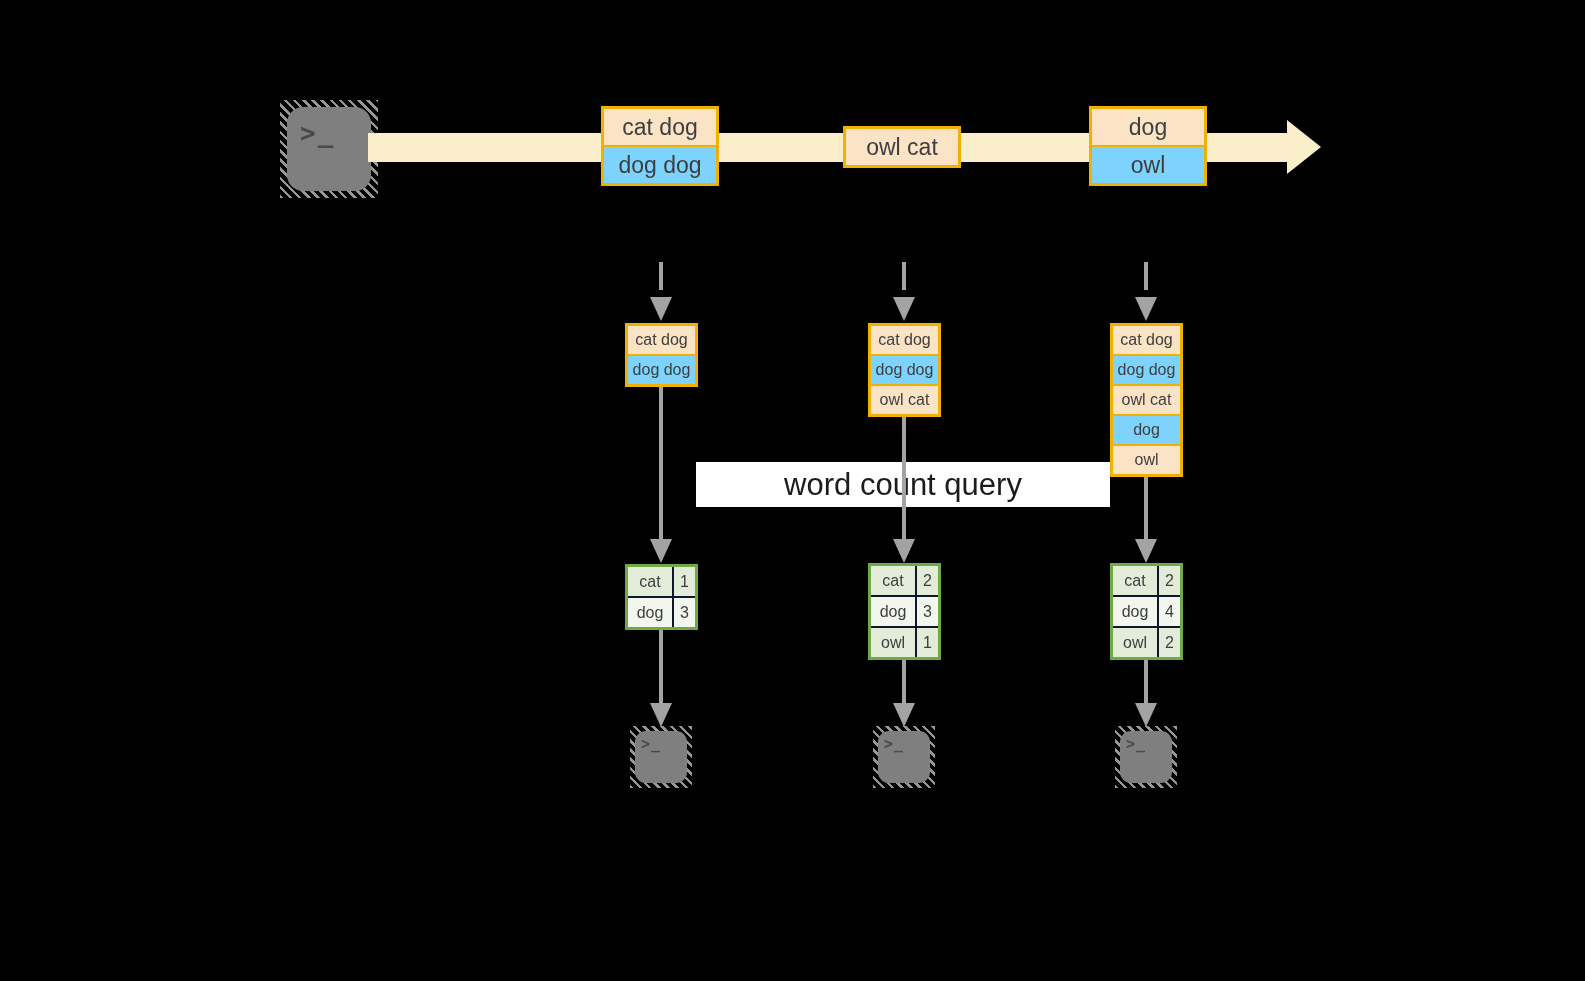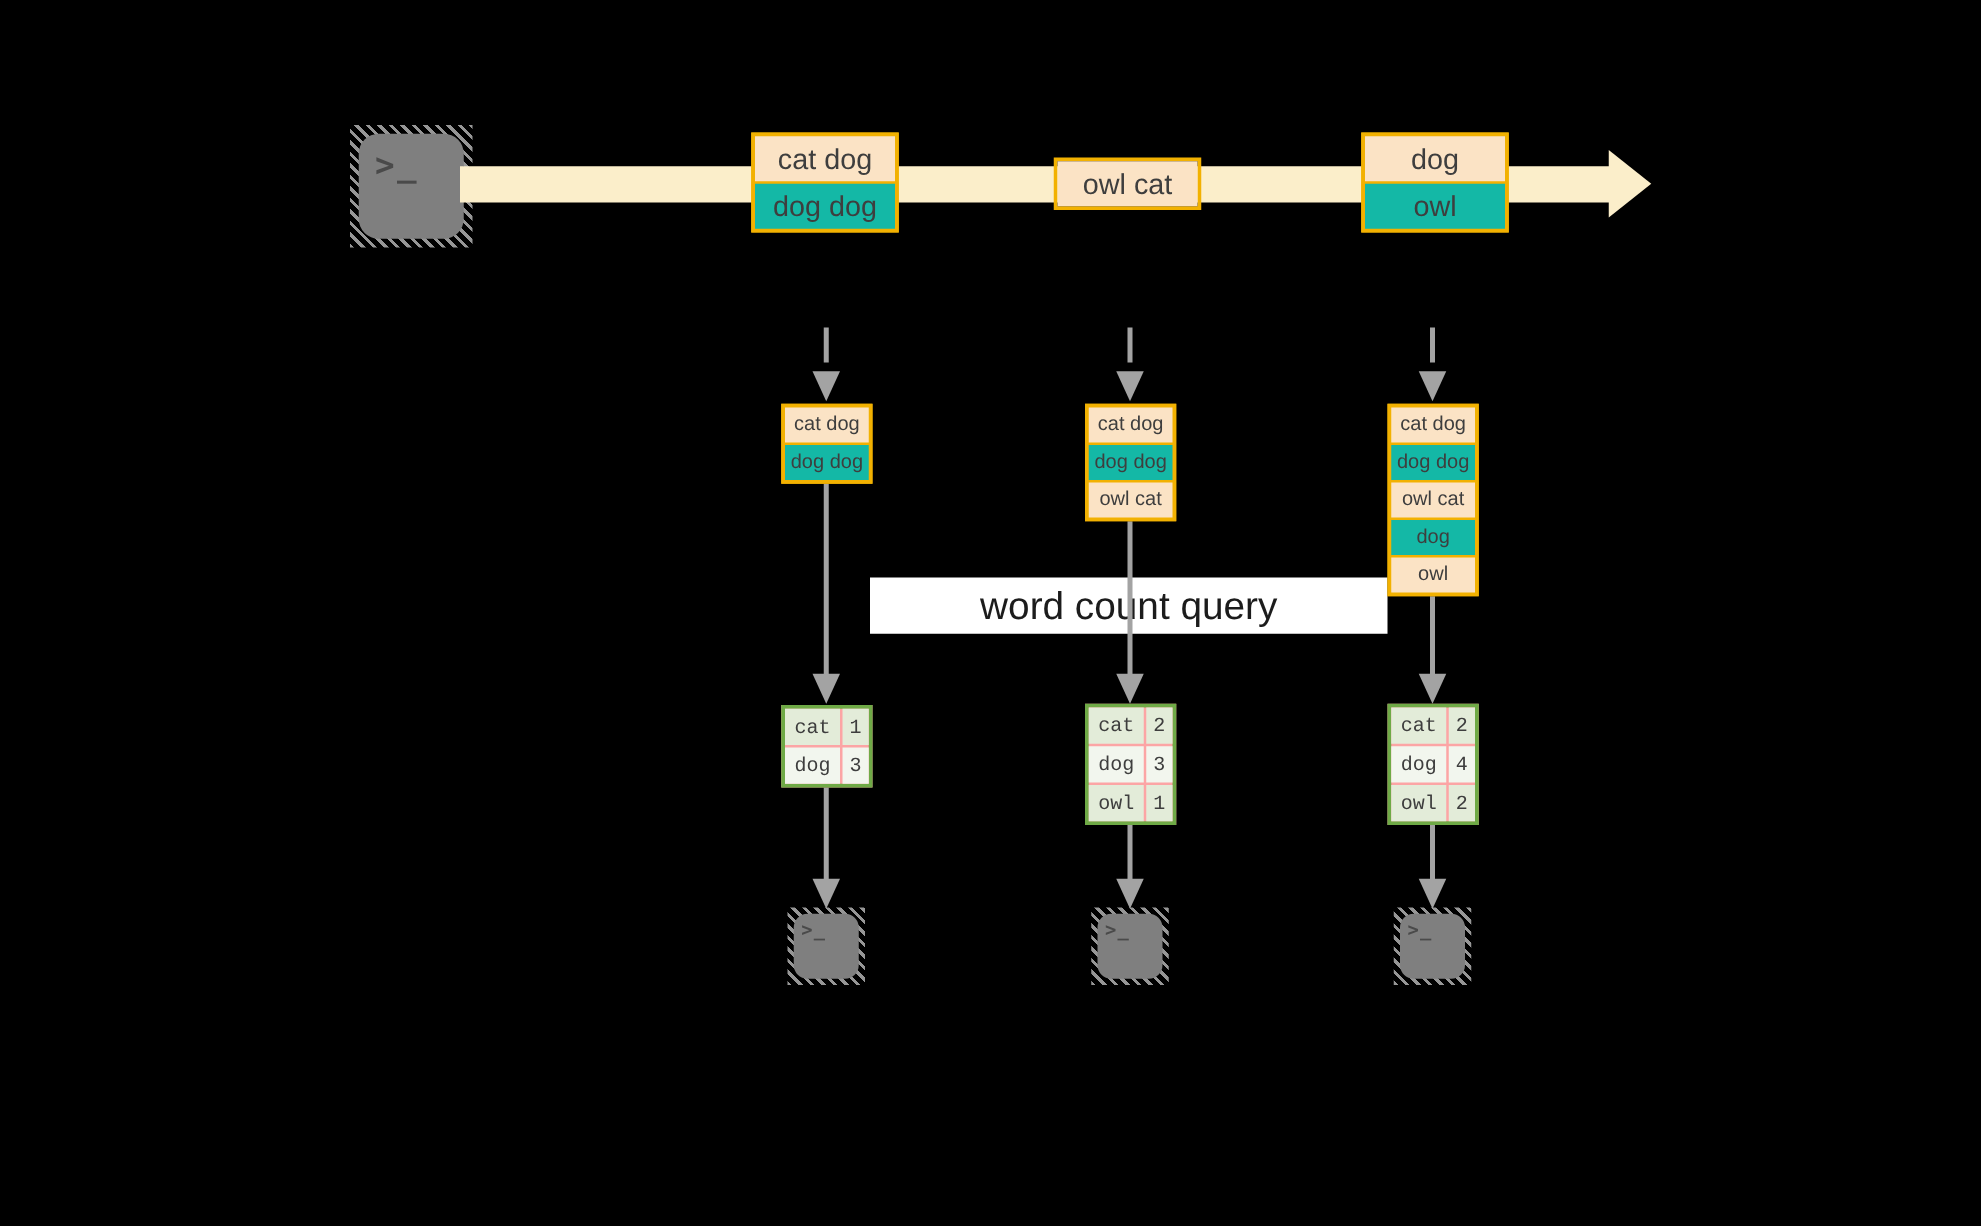--- a/index.html
+++ b/index.html
@@ -36,33 +36,33 @@
   .event-box{
     position:absolute;border:3px solid #f2b101;background:#f2b101;
     display:flex;flex-direction:column;gap:2px;z-index:3;
   }
   .event-box .cell{
     width:112px;height:36px;display:flex;align-items:center;justify-content:center;
     font-size:23px;color:#3e3e3e;
   }
   
   .peach{background:#fbe3c5;}
-  .cream{background:#14b8a6;}
+  .cream{background:#7dd3fc;}
   .stack{
     position:absolute;top:323px;border:3px solid #f2b101;background:#f2b101;
     display:flex;flex-direction:column;gap:2px;z-index:3;
   }
   .stack .cell{
     width:67px;height:28px;display:flex;align-items:center;justify-content:center;
     font-size:16px;color:#3e3e3e;
   }
   
   .counts{
-    position:absolute;border:3px solid #6faa46;background:#fca5a5;
-    display:grid;grid-template-columns:44px 21px;gap:2px;z-index:3;font-family:Liberation Mono, monospace;
+    position:absolute;border:3px solid #6faa46;background:#0f172a;
+    display:grid;grid-template-columns:44px 21px;gap:2px;z-index:3;
   }
   .counts .ccell{
     height:29px;display:flex;align-items:center;justify-content:center;
     font-size:16px;color:#3e3e3e;
   }
   .sage{background:#e3ecd9;}
   .pale{background:#f2f6ee;}
   
   .vline{position:absolute;width:4px;background:#a3a3a3;z-index:2;}
   .vhead{

